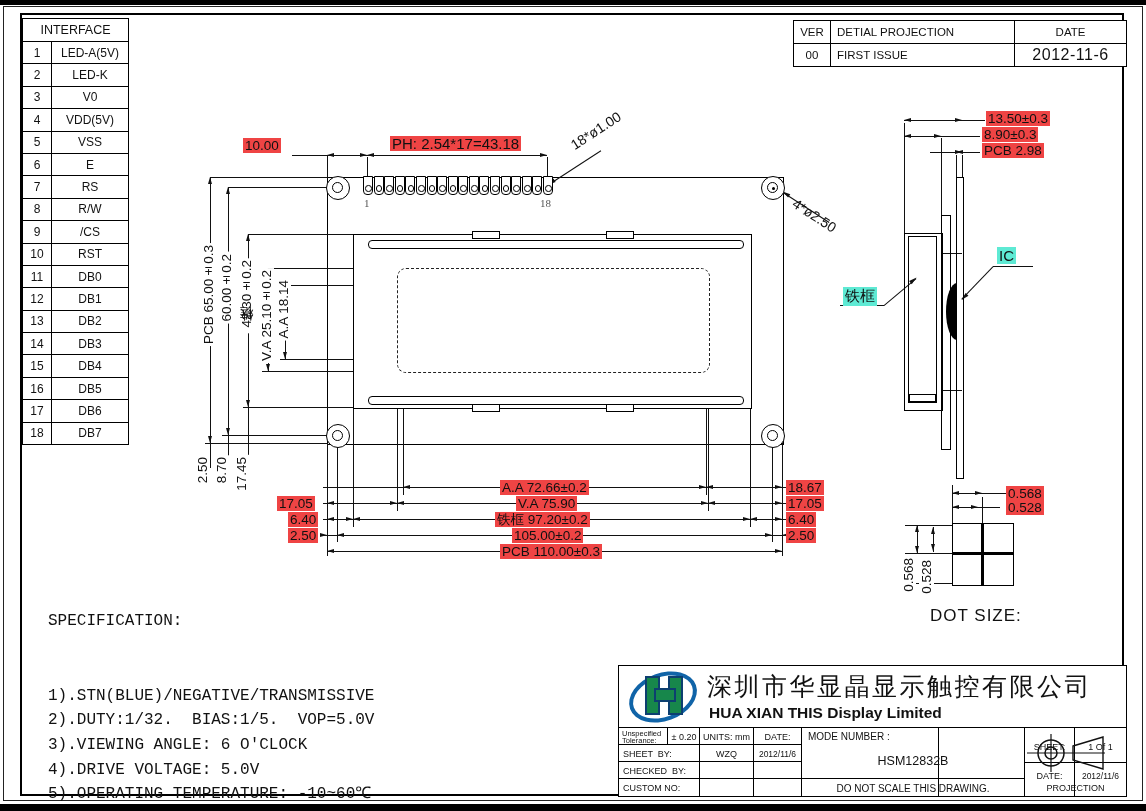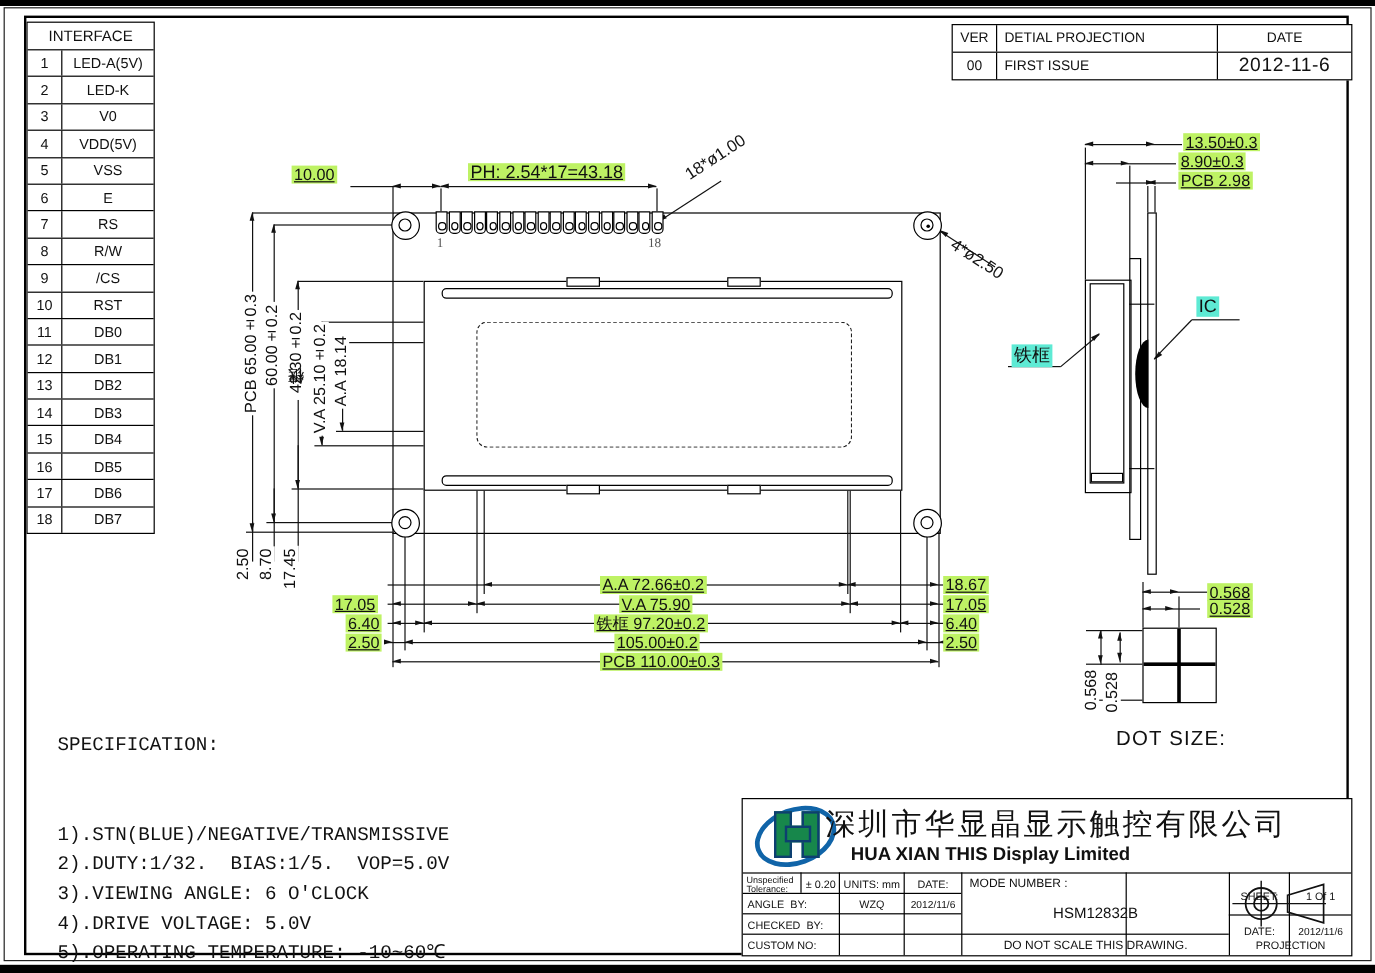--- a/index.html
+++ b/index.html
@@ -4,21 +4,21 @@
 <style>
   html,body{margin:0;padding:0;background:#888;}
   .page{position:relative;width:1146px;height:811px;background:#fff;font-family:"Liberation Sans",sans-serif;color:#111;overflow:hidden;}
   .abs{position:absolute;}
   .bar{position:absolute;left:0;width:1146px;background:#000;}
   .outer-frame{position:absolute;left:3px;top:6px;width:1138px;height:793px;border:1px solid #222;}
   .main-border{position:absolute;left:20px;top:13px;width:1100px;height:779px;border:2.5px solid #000;}
   .ln{position:absolute;background:#111;}
   .diag{position:absolute;height:1.2px;background:#111;transform-origin:0 50%;}
   .ar{position:absolute;width:0;height:0;border-style:solid;border-color:transparent;}
-  .dim{position:absolute;font-size:13.5px;line-height:15px;background:#bef264;padding:0 2px;white-space:pre;z-index:5;text-decoration:underline;}
+  .dim{position:absolute;font-size:13.5px;line-height:15px;background:#ef4444;padding:0 2px;white-space:pre;z-index:5;}
   .vdim{position:absolute;writing-mode:vertical-rl;transform:rotate(180deg);font-size:13.5px;line-height:15px;background:#fff;padding:2px 0;white-space:pre;z-index:5;}
   .rot{position:absolute;font-size:14px;white-space:pre;background:transparent;z-index:6;}
   
   .if-table{position:absolute;left:22px;top:18px;width:105px;border:1.5px solid #000;background:#fff;z-index:8;}
   .if-head{height:22px;border-bottom:1px solid #000;display:flex;align-items:center;justify-content:center;font-size:12.5px;}
   .if-row{height:21.4px;border-bottom:1px solid #000;display:flex;font-size:12px;}
   .if-row:last-child{border-bottom:none;}
   .if-pin{width:28px;border-right:1px solid #000;display:flex;align-items:center;justify-content:center;}
   .if-name{flex:1;display:flex;align-items:center;justify-content:center;}
   
@@ -57,21 +57,21 @@
   .dot-grid{position:absolute;left:952px;top:523px;width:60px;height:61px;border:1.4px solid #000;}
   .dot-grid .mv{position:absolute;left:28px;top:0;width:2.6px;height:100%;background:#000;}
   .dot-grid .mh2{position:absolute;left:0;top:28px;width:100%;height:2.6px;background:#000;}
   .dot-title{position:absolute;left:930px;top:606px;font-size:17px;letter-spacing:1px;}
   
   .spec{position:absolute;left:48px;top:560px;font-family:"Liberation Mono","DejaVu Sans Mono",monospace;font-size:16px;line-height:24.7px;white-space:pre;z-index:6;}
   
   .tb{position:absolute;left:618px;top:665px;width:507px;height:130px;border:1.6px solid #000;background:#fff;z-index:8;}
   .tb .gl{position:absolute;background:#000;}
   .tb .cell{position:absolute;font-size:9px;white-space:pre;}
-  .cn-name{position:absolute;left:69px;top:4px;font-size:25px;letter-spacing:2.5px;white-space:nowrap;text-align:center;}
+  .cn-name{position:absolute;left:88px;top:4px;font-size:25px;letter-spacing:2.5px;white-space:nowrap;text-align:center;}
   .en-name{position:absolute;left:90px;top:38px;font-size:15.5px;font-weight:bold;white-space:nowrap;}
   .logo{position:absolute;left:9px;top:4px;width:70px;height:48px;}
   .logo .ell{position:absolute;left:0;top:3px;width:62px;height:40px;border:4.5px solid #1064a8;border-radius:50%;transform:rotate(-20deg);}
   .logo .vbar{position:absolute;width:11px;height:35px;top:6px;background:#17874b;border:2px solid #0d3f70;}
   .logo .hbar{position:absolute;left:26px;top:18px;width:18px;height:10px;background:#17874b;border:2px solid #0d3f70;}
 </style>
 </head>
 <body>
 
 <div class="page">
@@ -452,21 +452,21 @@
     <div class="gl" style="left:182px;top:61px;width:1px;height:69px;"></div>
     <div class="gl" style="left:319px;top:61px;width:1px;height:69px;"></div>
     <div class="gl" style="left:405px;top:61px;width:1px;height:69px;"></div>
     <div class="gl" style="left:455px;top:61px;width:1px;height:69px;"></div>
 
     <div class="cell" style="left:3px;top:63px;font-size:7.5px;">Unspecified</div>
     <div class="cell" style="left:3px;top:70px;font-size:7.5px;">Tolerance:</div>
     <div class="cell" style="left:50px;top:66px;width:30px;text-align:center;">± 0.20</div>
     <div class="cell" style="left:81px;top:66px;width:53px;text-align:center;">UNITS: mm</div>
     <div class="cell" style="left:135px;top:66px;width:47px;text-align:center;">DATE:</div>
-    <div class="cell" style="left:4px;top:83px;">ANGLE  BY:</div>
+    <div class="cell" style="left:4px;top:83px;">SHEET  BY:</div>
     <div class="cell" style="left:81px;top:83px;width:53px;text-align:center;">WZQ</div>
     <div class="cell" style="left:135px;top:83px;width:47px;text-align:center;font-size:8.5px;">2012/11/6</div>
     <div class="cell" style="left:4px;top:100px;">CHECKED  BY:</div>
     <div class="cell" style="left:4px;top:117px;">CUSTOM NO:</div>
     <div class="cell" style="left:189px;top:65px;font-size:10px;">MODE NUMBER :</div>
     <div class="cell" style="left:183px;top:88px;width:222px;text-align:center;font-size:12.5px;">HSM12832B</div>
     <div class="cell" style="left:183px;top:117px;width:222px;text-align:center;font-size:10px;">DO NOT SCALE THIS DRAWING.</div>
     <div class="cell" style="left:406px;top:117px;width:101px;text-align:center;">PROJECTION</div>
     <div class="cell" style="left:406px;top:76px;width:49px;text-align:center;">SHEET:</div>
     <div class="cell" style="left:456px;top:76px;width:51px;text-align:center;">1 Of 1</div>

